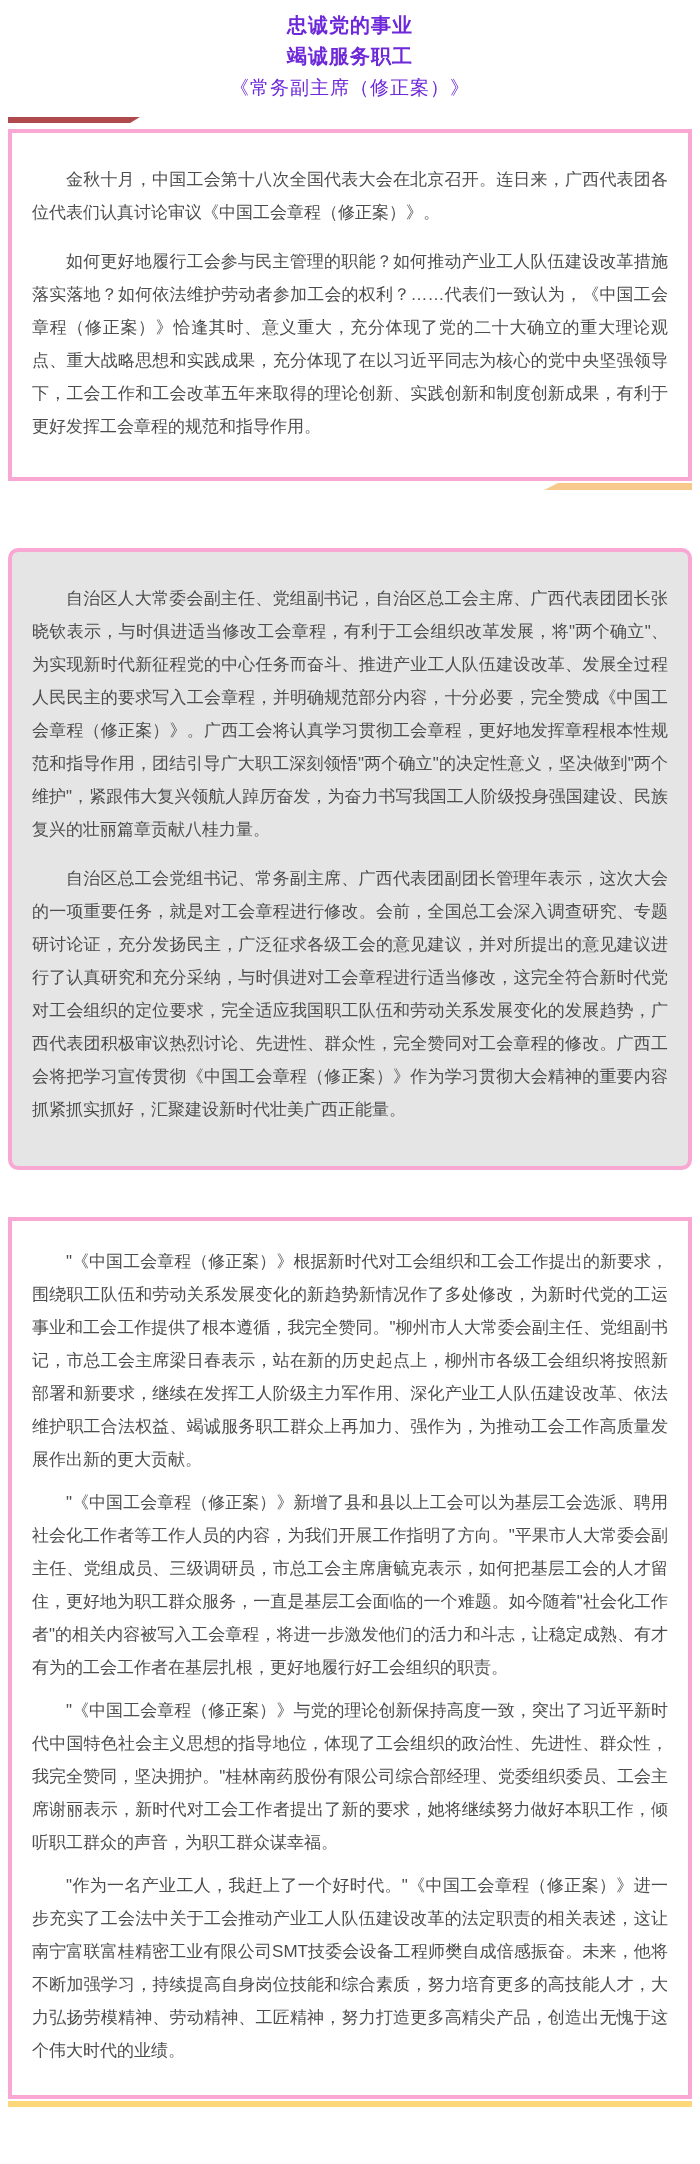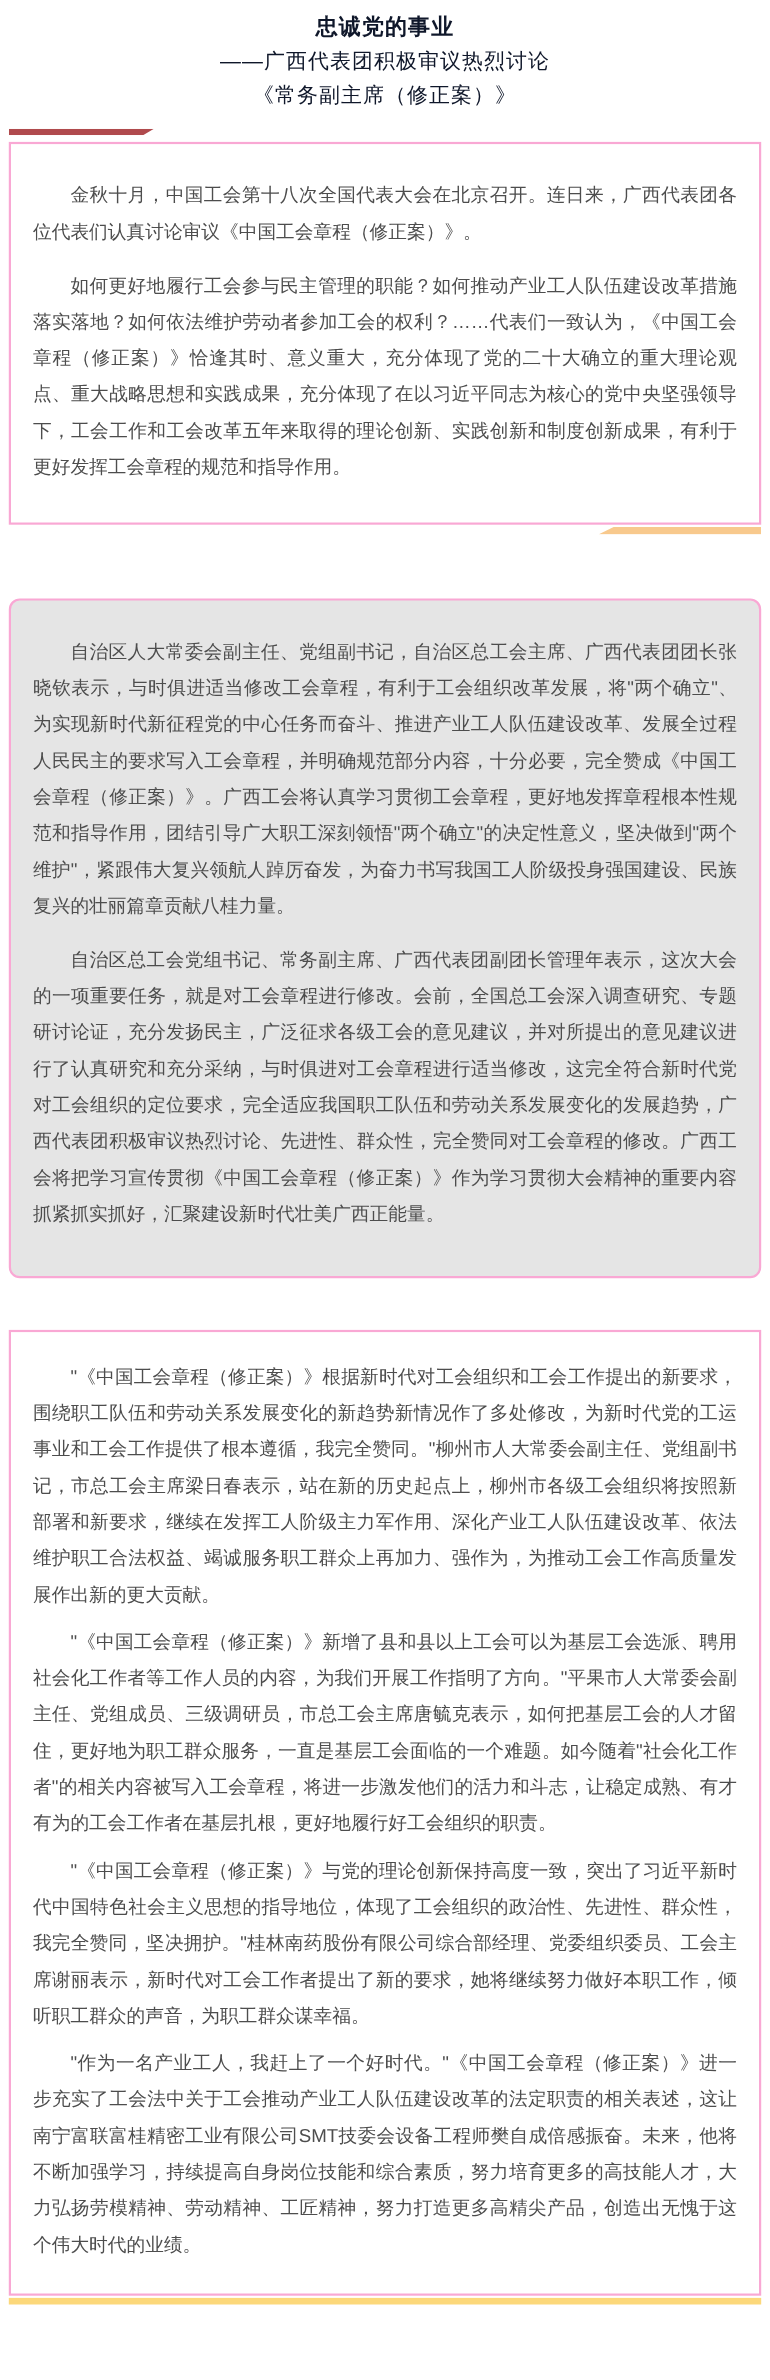--- a/index.html
+++ b/index.html
@@ -12,39 +12,39 @@
     width: 700px;
     min-height: 2164px;
     margin: 0 auto;
     background: #ffffff;
     box-sizing: border-box;
     padding-top: 10px;
   }
   
   .header {
     text-align: center;
-    color: #0f172a;
+    color: #6d28d9;
   }
   .header .t-line {
     font-size: 19px;
     line-height: 31px;
     letter-spacing: 1px;
   }
   .header .t-bold { font-weight: bold; font-size: 20px; }
   .divider {
     width: 132px;
     height: 6px;
     margin: 14px 0 6px 8px;
     background: #b04a4d;
     clip-path: polygon(0 0, 100% 0, calc(100% - 10px) 100%, 0 100%);
   }
   
   .box {
     margin: 0 8px;
-    border: 2px solid #f9a8d4;
+    border: 4px solid #f9a8d4;
     box-sizing: border-box;
     padding: 14px 20px 18px 20px;
     color: #4d4d4d;
     font-size: 17px;
     line-height: 33px;
     text-align: justify;
   }
   .box p {
     margin: 16px 0;
     text-indent: 2em;
@@ -74,21 +74,21 @@
   .gap-2 { height: 47px; }
   .gap-3 { height: 42px; }
 </style>
 </head>
 <body>
 
 <div class="page">
 
   <div class="header">
     <div class="t-line t-bold">忠诚党的事业</div>
-    <div class="t-line">——广西代表团积极审议热烈讨论</div>
+    <div class="t-line t-bold">竭诚服务职工</div>
     <div class="t-line">《常务副主席（修正案）》</div>
   </div>
 
   <div class="divider"></div>
 
   <div class="box box-plain">
     <p>金秋十月，中国工会第十八次全国代表大会在北京召开。连日来，广西代表团各位代表们认真讨论审议《中国工会章程（修正案）》。</p>
     <p>如何更好地履行工会参与民主管理的职能？如何推动产业工人队伍建设改革措施落实落地？如何依法维护劳动者参加工会的权利？……代表们一致认为，《中国工会章程（修正案）》恰逢其时、意义重大，充分体现了党的二十大确立的重大理论观点、重大战略思想和实践成果，充分体现了在以习近平同志为核心的党中央坚强领导下，工会工作和工会改革五年来取得的理论创新、实践创新和制度创新成果，有利于更好发挥工会章程的规范和指导作用。</p>
   </div>
   <div class="accent-orange"></div>

